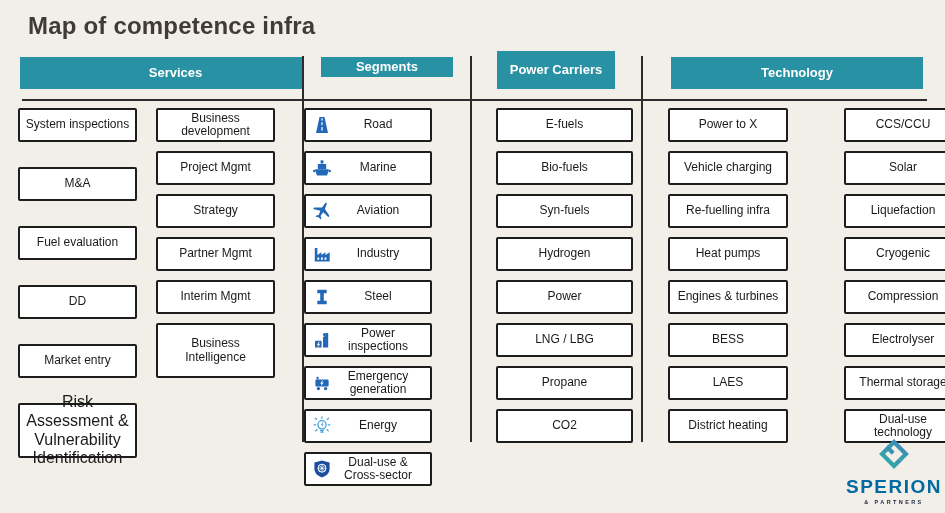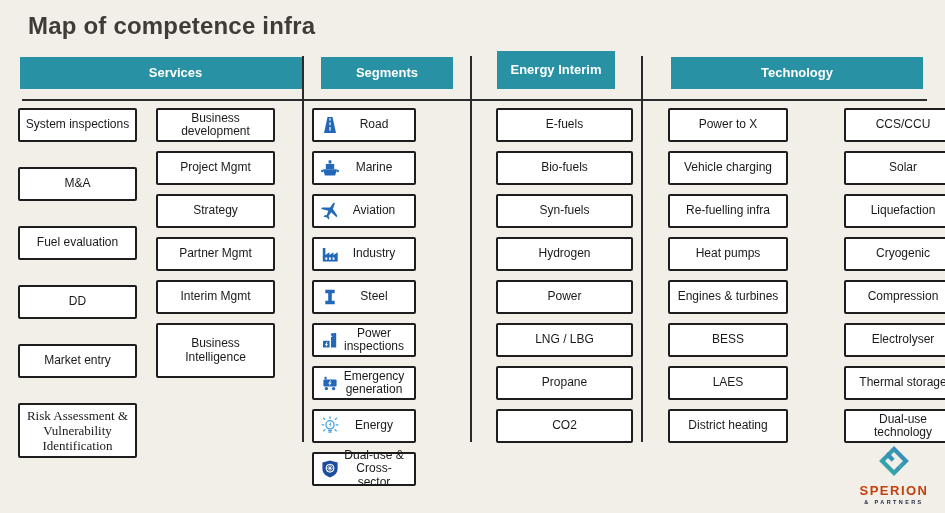--- a/index.html
+++ b/index.html
@@ -3,55 +3,55 @@
 <meta charset="utf-8">
 <style>
   html,body{margin:0;padding:0;}
   .canvas{position:relative;width:945px;height:513px;background:#F2EFE9;
           font-family:"Liberation Sans",sans-serif;overflow:hidden;}
   .title{position:absolute;left:28px;top:12px;font-size:24px;font-weight:bold;
          color:#403B37;letter-spacing:.2px;}
   .hdr{position:absolute;background:#2892A4;color:#fff;font-weight:bold;font-size:13px;
        display:flex;align-items:center;justify-content:center;text-align:center;line-height:1.15;}
   #hdr-services{left:20px;top:57px;width:255px;height:32px;padding-left:28px;}
-  #hdr-segments{left:321px;top:57px;width:132px;height:32px;}
+  #hdr-segments{left:321px;top:57px;width:132px;height:20px;}
   #hdr-ec{left:497px;top:51px;width:118px;height:38px;}
   #hdr-tech{left:671px;top:57px;width:252px;height:32px;}
   .hline{position:absolute;left:22px;top:99px;width:905px;height:2px;background:#2b2b2b;}
   .vline{position:absolute;top:56px;width:2px;height:386px;background:#2b2b2b;}
   #v1{left:302px}#v2{left:470px}#v3{left:641px}
   .col{position:absolute;display:flex;flex-direction:column;gap:9px;}
   #services-left{left:18px;top:108px;width:119px;gap:25px;}
   #services-right{left:156px;top:108px;width:119px;}
-  #segments-list{left:312px;top:108px;width:104px;}
+  #segments-list{left:304px;top:108px;width:128px;}
   #ec-list{left:496px;top:108px;width:137px;}
   #tech-left{left:668px;top:108px;width:120px;}
   #tech-right{left:804px;top:108px;width:118px;padding-left:40px;}
   .box{box-sizing:border-box;border:2px solid #1d1d1d;background:#fff;border-radius:2px;
        display:flex;align-items:center;justify-content:center;text-align:center;
        font-size:12px;color:#1a1a1a;line-height:1.12;height:34px;padding:1px 3px;flex:0 0 auto;}
   .box.tall{height:55px;}
-  .box.fine{font-size:13px;line-height:1.18;font-family:Liberation Serif, serif;}
+  .box.fine{font-size:16px;line-height:1.18;}
   .seg{justify-content:flex-start;padding-left:5px;}
   .seg .icon{width:22px;height:20px;flex:0 0 22px;display:flex;align-items:center;justify-content:center;}
   .seg .label{flex:1;text-align:center;padding-right:4px;}
   .logo{position:absolute;right:5px;bottom:8px;width:92px;display:flex;flex-direction:column;
         align-items:center;gap:1px;}
-  .logo-name{font-size:13px;font-weight:bold;color:#c2410c;letter-spacing:1.5px;}
+  .logo-name{font-size:19px;font-weight:bold;color:#0369a1;letter-spacing:1.5px;}
   .logo-sub{font-size:5.5px;font-weight:bold;color:#1B2440;letter-spacing:2.4px;}
 </style>
 </head>
 <body>
 
 <div class="canvas">
   <div class="title">Map of competence infra</div>
 
   <div class="hdr" id="hdr-services">Services</div>
   <div class="hdr" id="hdr-segments">Segments</div>
-  <div class="hdr" id="hdr-ec">Energy Interim</div>
+  <div class="hdr" id="hdr-ec">Power Carriers</div>
   <div class="hdr" id="hdr-tech">Technology</div>
 
   <div class="hline"></div>
   <div class="vline" id="v1"></div>
   <div class="vline" id="v2"></div>
   <div class="vline" id="v3"></div>
 
   <div class="col" id="services-left">
       <div class="box">System inspections</div>
       <div class="box">M&amp;A</div>

